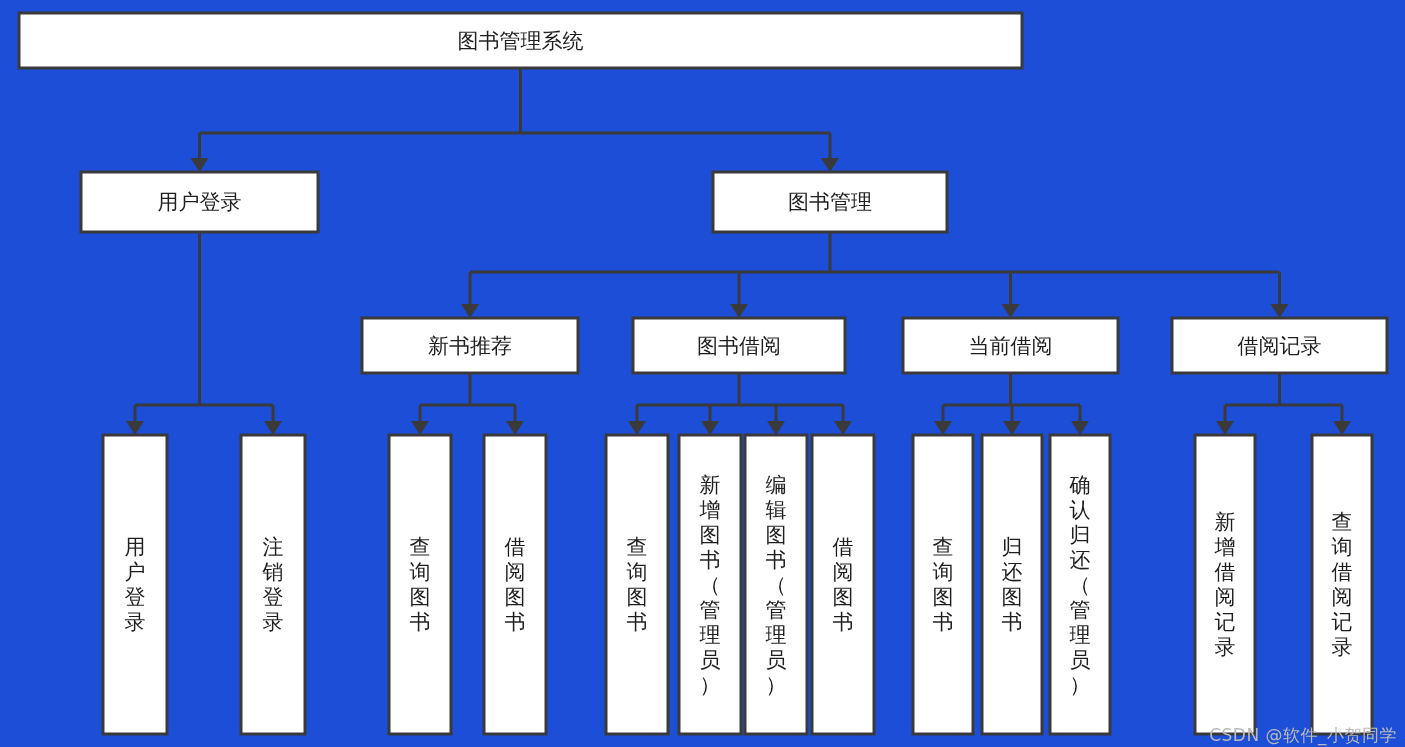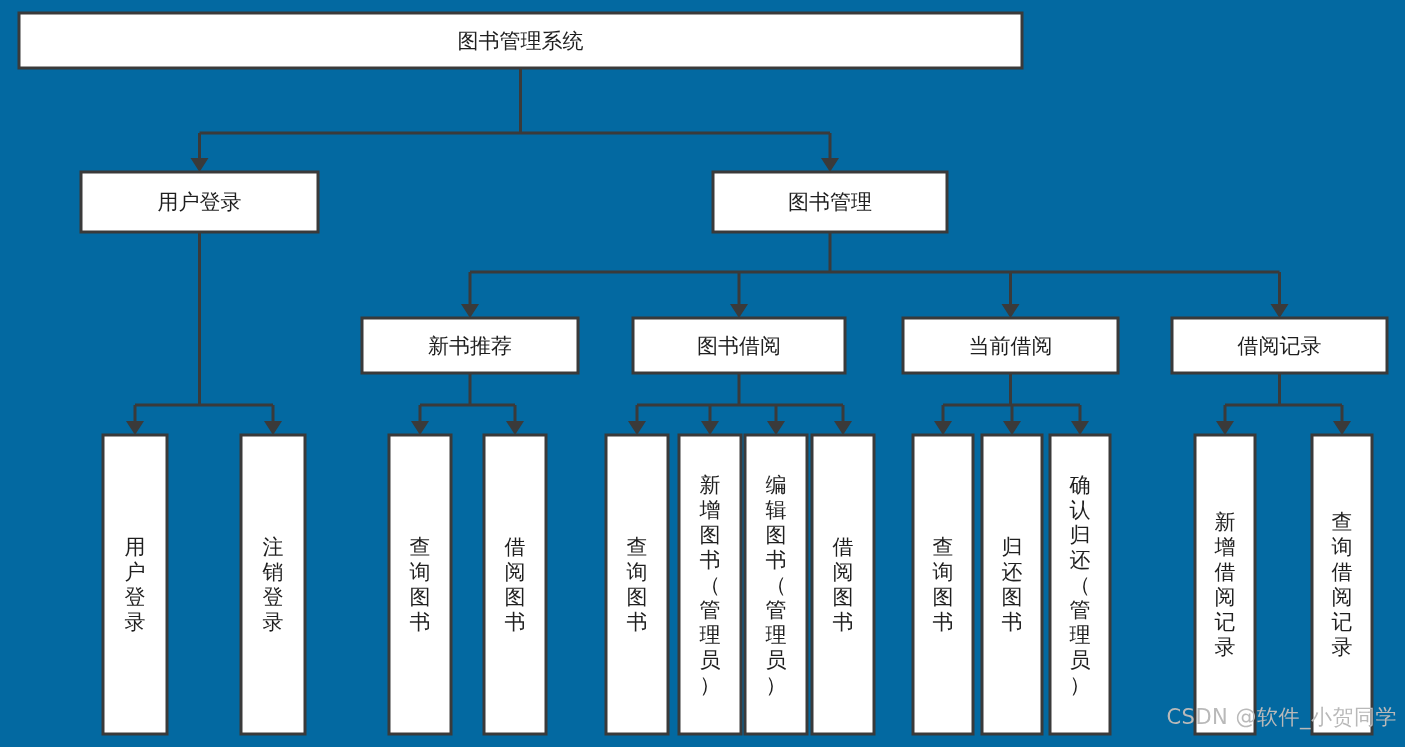--- a/index.html
+++ b/index.html
@@ -12,21 +12,21 @@
     width: 1405px;
     height: 747px;
     font-family: "DejaVu Sans", "Liberation Sans", sans-serif;
     overflow: hidden;
     position: relative;
   }
   #diagram-root {
     position: relative;
     width: 1405px;
     height: 747px;
-    background: #0369a1;
+    background: #1d4ed8;
   }
   svg#flow-svg {
     position: absolute;
     left: 0;
     top: 0;
     width: 1405px;
     height: 747px;
     display: block;
   }
   .node-rect {
@@ -53,23 +53,23 @@
   }
   .node-label-v {
     font-family: "DejaVu Sans", "Liberation Sans", sans-serif;
     font-size: 21px;
     fill: #1f1f1f;
     text-anchor: middle;
   }
   .watermark {
     position: absolute;
     right: 8px;
-    bottom: 16px;
-    font-family: "DejaVu Sans", "Liberation Sans", sans-serif;
-    font-size: 21px;
+    bottom: 0;
+    font-family: "DejaVu Sans", "Liberation Sans", sans-serif;
+    font-size: 17px;
     color: #b9b9b9;
     white-space: nowrap;
     letter-spacing: 0.5px;
     user-select: none;
   }
 </style>
 </head>
 <body>
 
 <div id="diagram-root">

